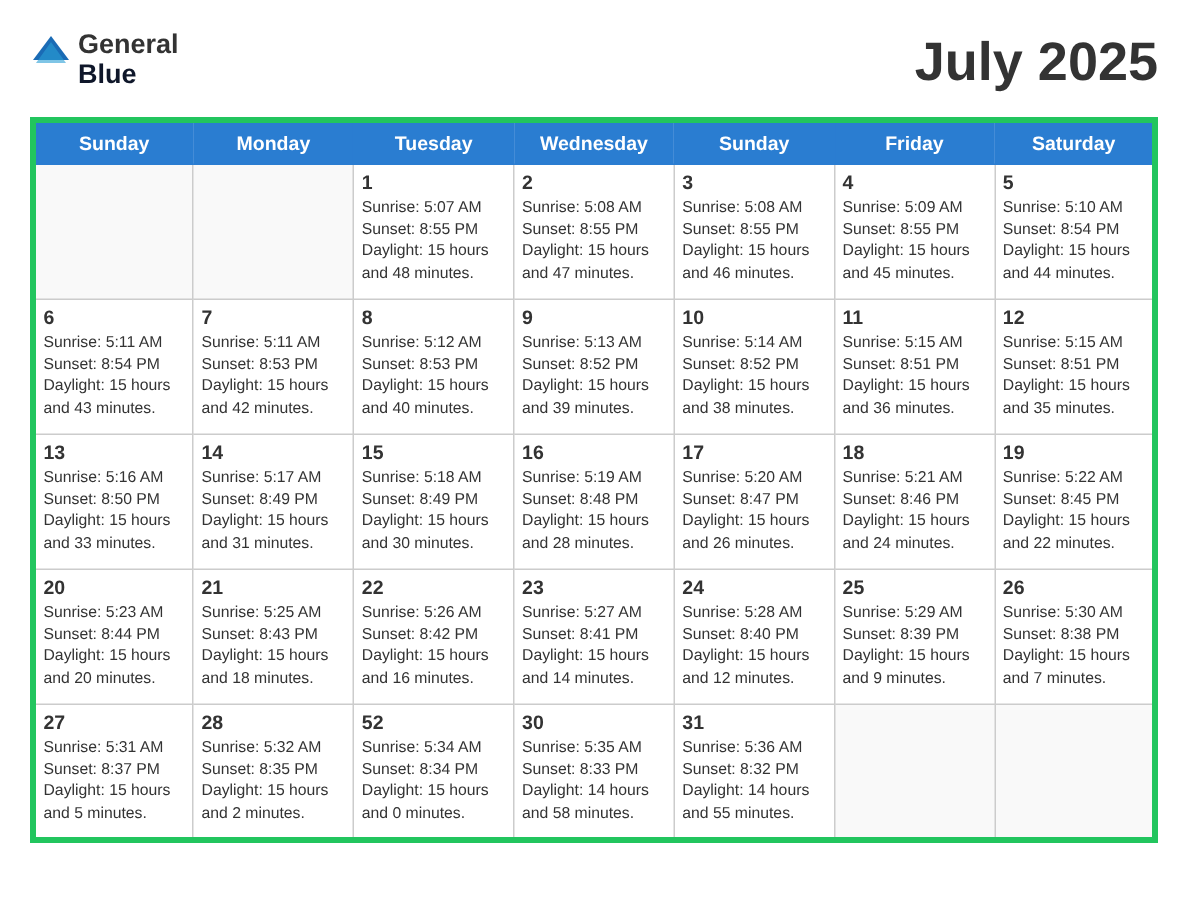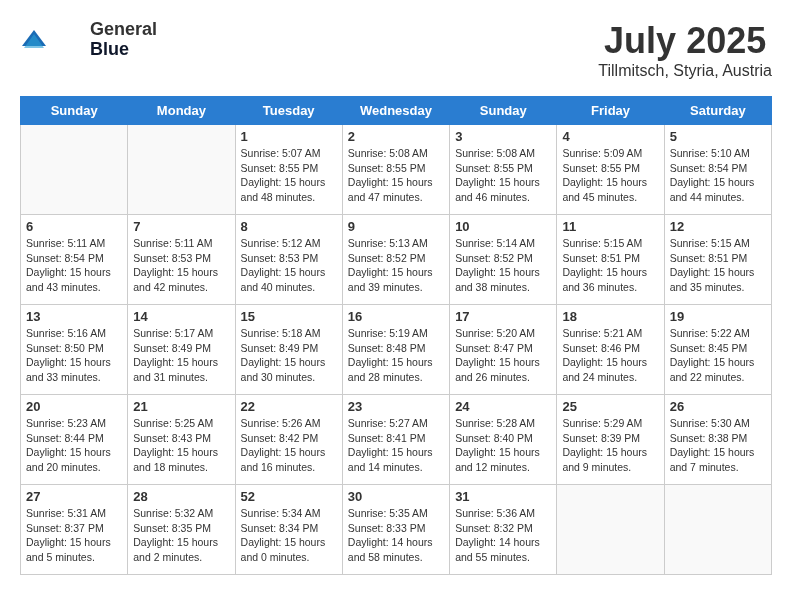--- a/index.html
+++ b/index.html
@@ -11,22 +11,20 @@
       padding: 20px;
     }
     .header {
       display: flex;
       justify-content: space-between;
       align-items: flex-start;
       margin-bottom: 16px;
     }
     .logo {
       display: flex;
-      align-items: center;
-      gap: 38px;
     }
     .logo-text {
       display: flex;
       flex-direction: column;
       line-height: 1.1;
     }
     .logo-general {
       font-size: 18px;
       font-weight: bold;
       color: #333;
@@ -50,21 +48,21 @@
       color: #333;
       text-align: center;
     }
     .location-title {
       font-size: 16px;
       color: #333;
     }
     .calendar {
       width: 100%;
       border-collapse: collapse;
-      border: 1px solid #22c55e;
+      border: 4px solid #22c55e;
     }
     .calendar th {
       background: #2a7dd1;
       color: #fff;
       text-align: center;
       padding: 6px 4px;
       font-size: 13px;
       border: 1px solid #2a7dd1;
     }
     .calendar td {
@@ -104,21 +102,20 @@
       <polygon points="14,4 26,20 2,20" fill="#1a6bb5"></polygon>
       <polygon points="14,8 24,22 4,22" fill="#2a9fd6" opacity="0.6"></polygon>
     </svg>
     <div class="logo-text">
       <span class="logo-general">General</span>
       <span class="logo-blue">Blue</span>
     </div>
   </div>
   <div class="title-block">
     <div class="month-title">July 2025</div>
-    <div class="location-title">Tillmitsch, Styria, Austria</div>
   </div>
 </div>
 
 <table class="calendar">
   <thead>
     <tr>
     <th>Sunday</th>
         <th>Monday</th>
         <th>Tuesday</th>
         <th>Wednesday</th>

